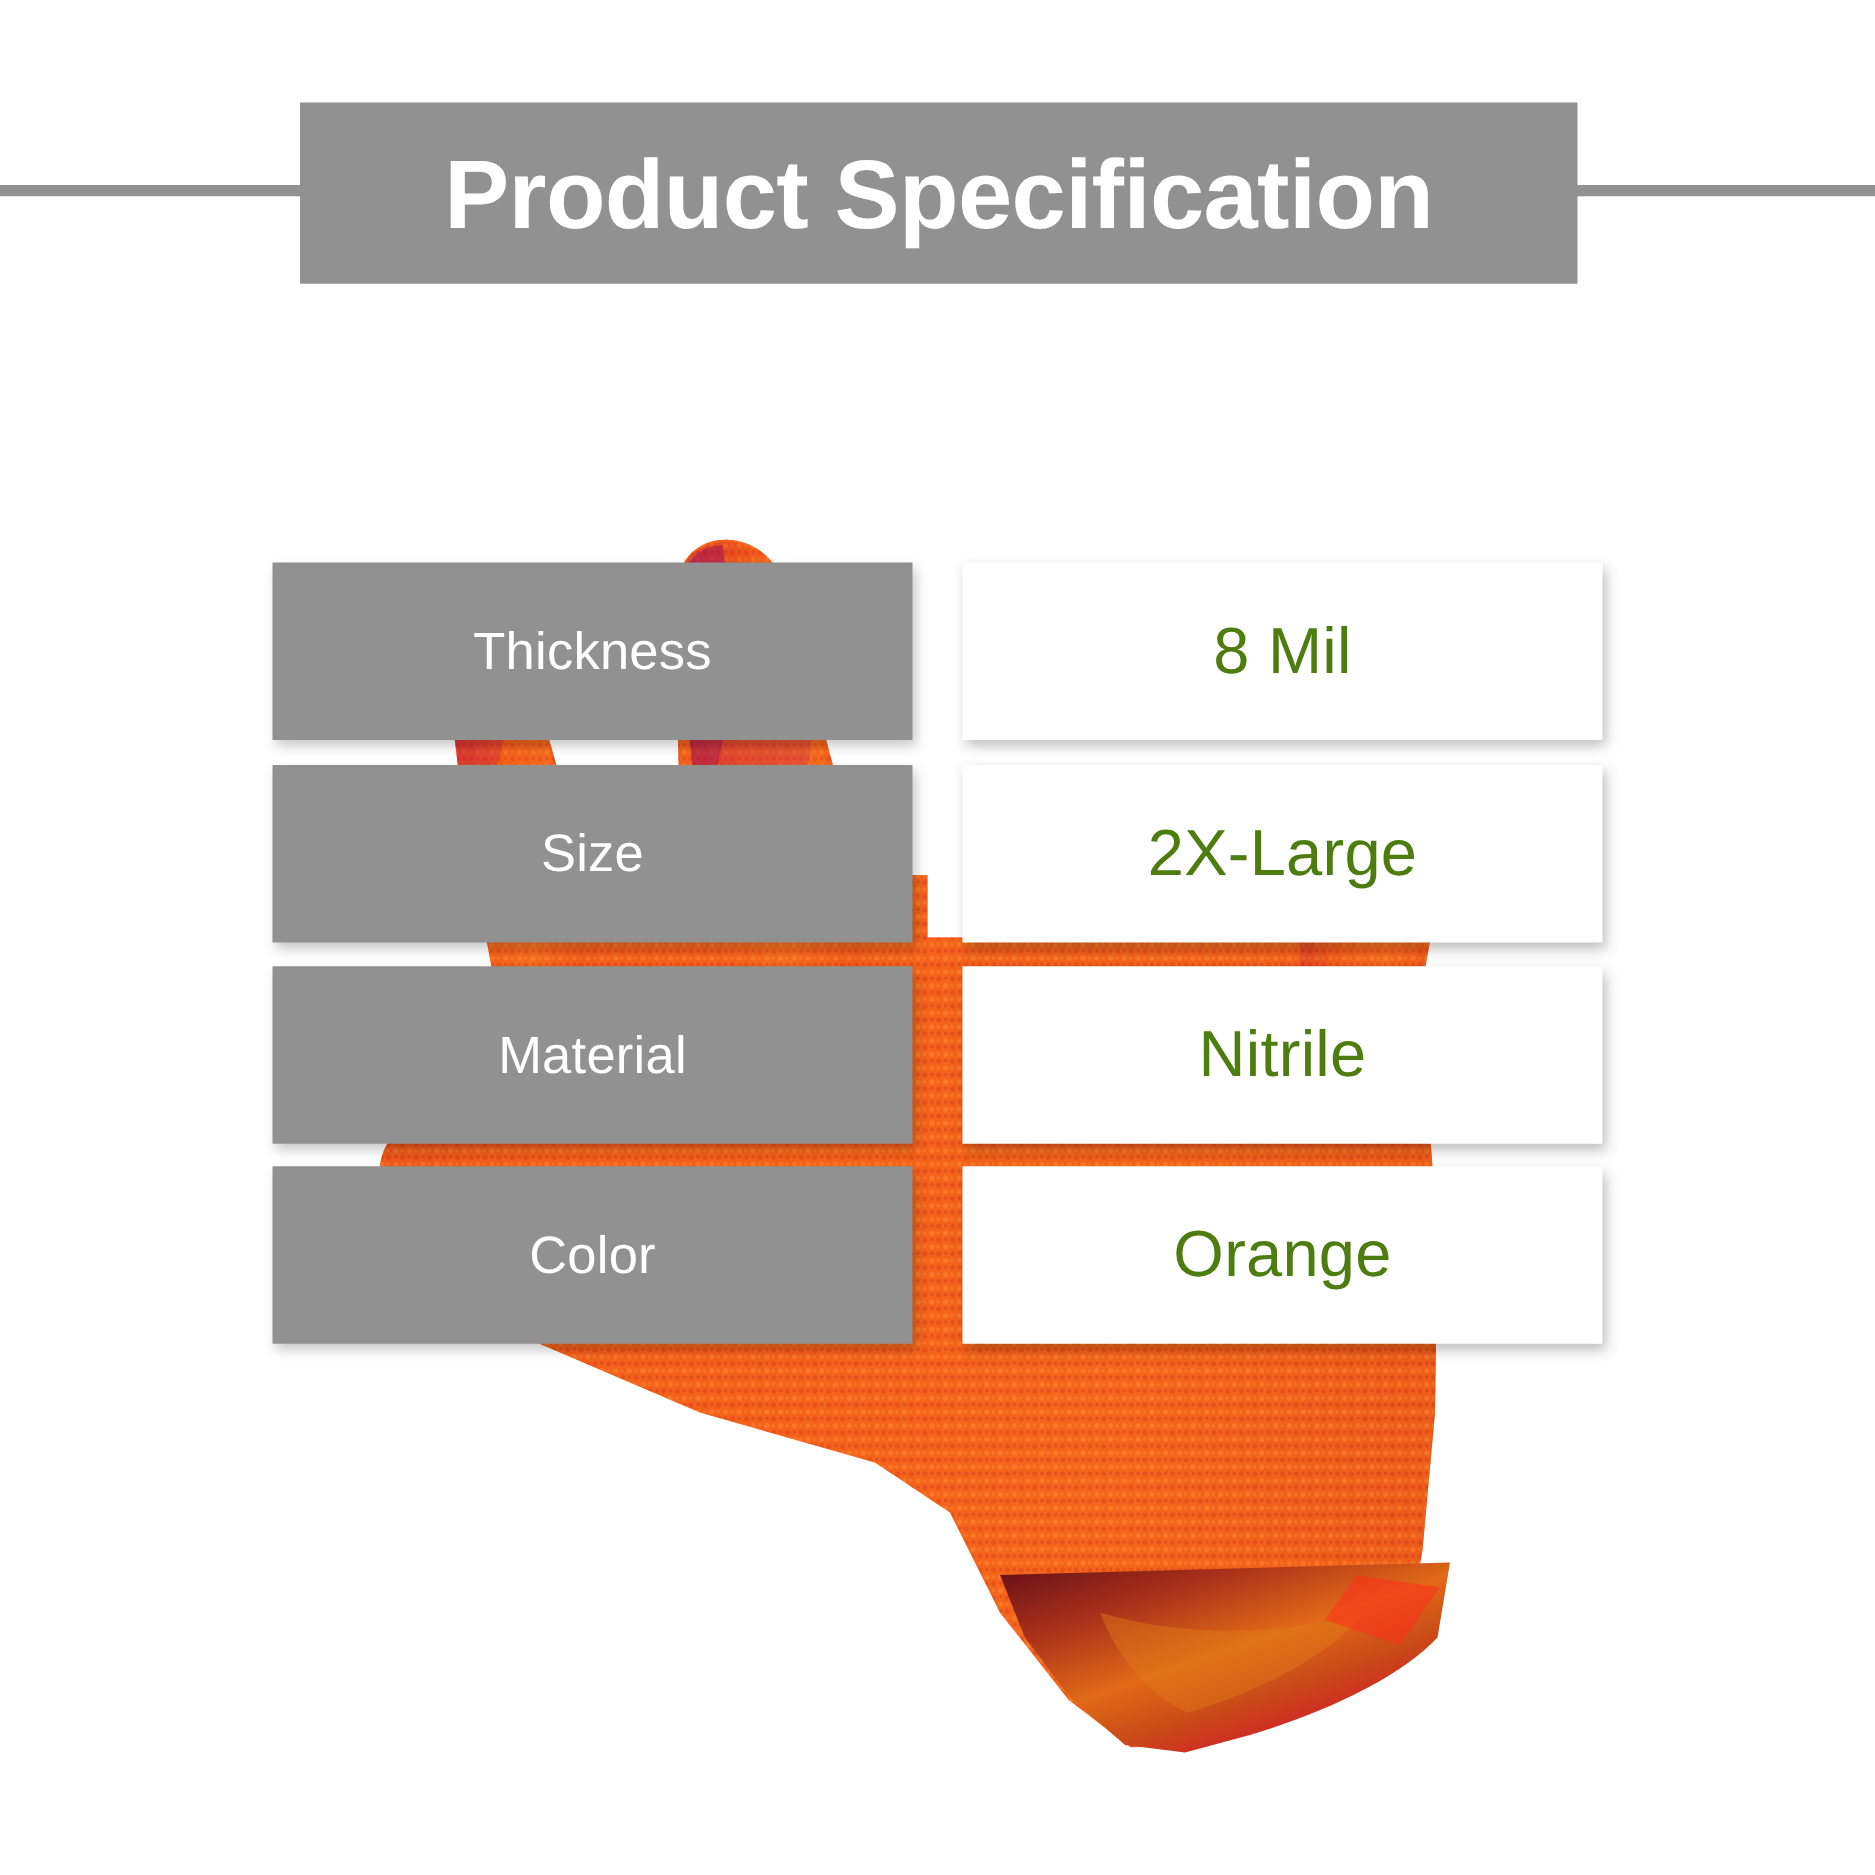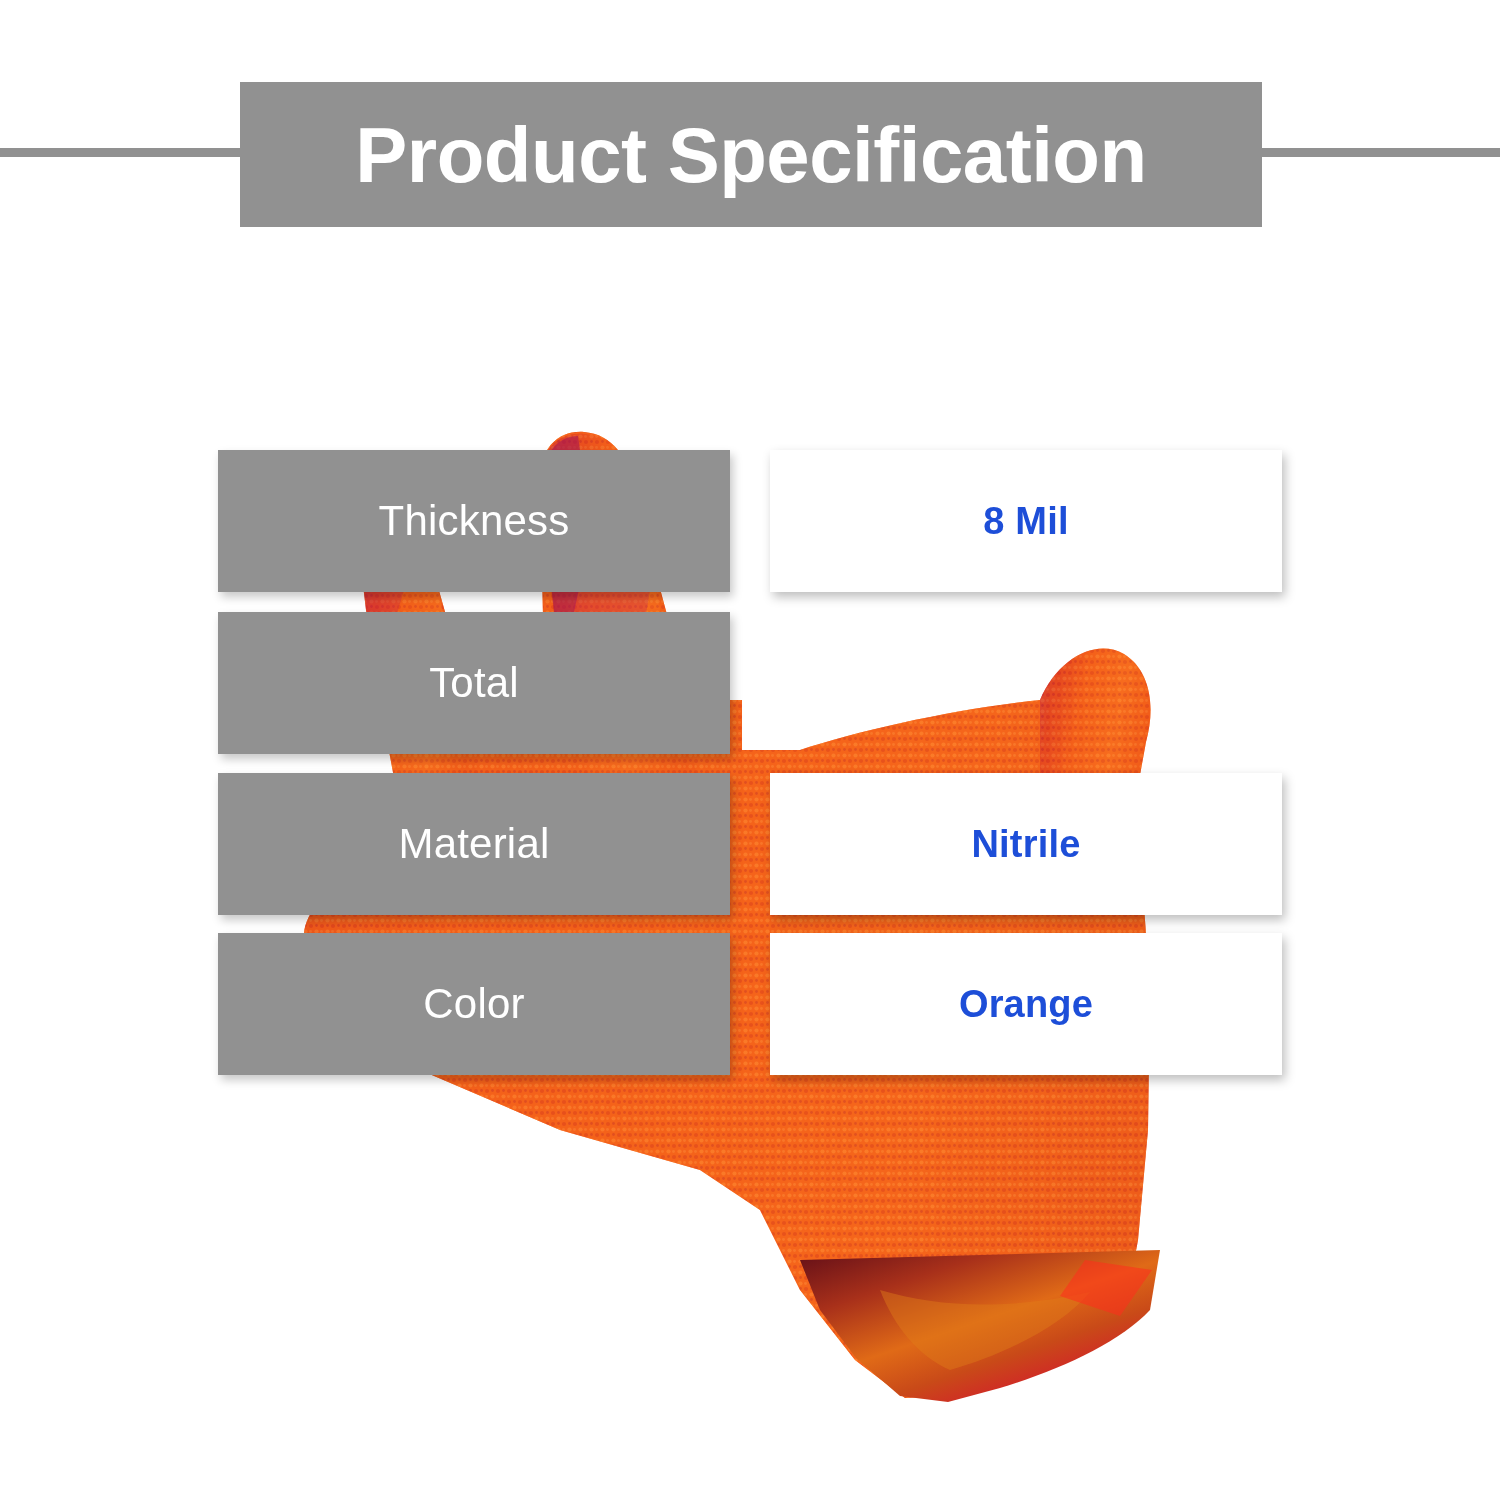--- a/index.html
+++ b/index.html
@@ -52,21 +52,21 @@
     color:#ffffff;font-size:42px;font-weight:400;line-height:1;
     white-space:nowrap;letter-spacing:0.2px;
   }
   .value-box{
     position:absolute;left:770px;top:0;width:512px;height:142px;
     background:#ffffff;
     box-shadow:3px 5px 10px rgba(0,0,0,0.26);
     display:flex;align-items:center;justify-content:center;
   }
   .value-box .value-text{
-    color:#1d4ed8;font-size:38px;font-weight:700;line-height:1;
+    color:#4d7c0f;font-size:52px;font-weight:400;line-height:1;
     white-space:nowrap;letter-spacing:0.2px;
   }
 </style>
 </head>
 <body>
 
 <div id="stage">
 
   <div class="rule"></div>
 
@@ -203,21 +203,24 @@
       <div class="label-box">
         <span class="label-text">Thickness</span>
       </div>
       <div class="value-box">
         <span class="value-text">8 Mil</span>
       </div>
     </div>
 
     <div class="spec-row" style="top:612px">
       <div class="label-box">
-        <span class="label-text">Total</span>
+        <span class="label-text">Size</span>
+      </div>
+      <div class="value-box">
+        <span class="value-text">2X-Large</span>
       </div>
     </div>
 
     <div class="spec-row" style="top:933px">
       <div class="label-box">
         <span class="label-text">Color</span>
       </div>
       <div class="value-box">
         <span class="value-text">Orange</span>
       </div>

